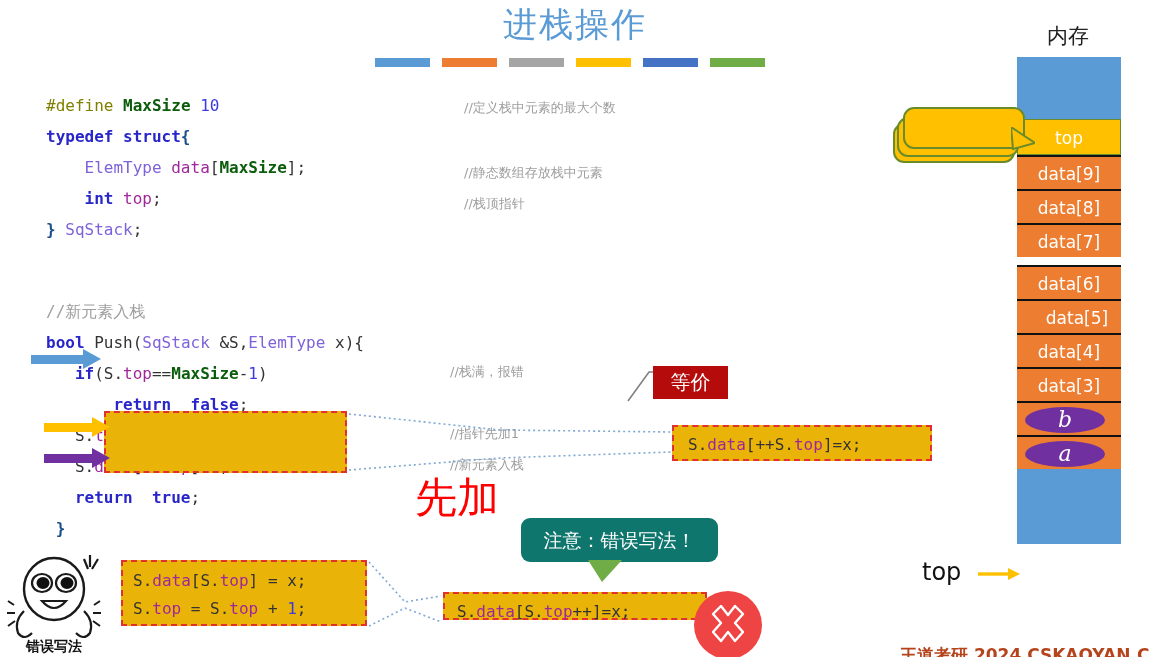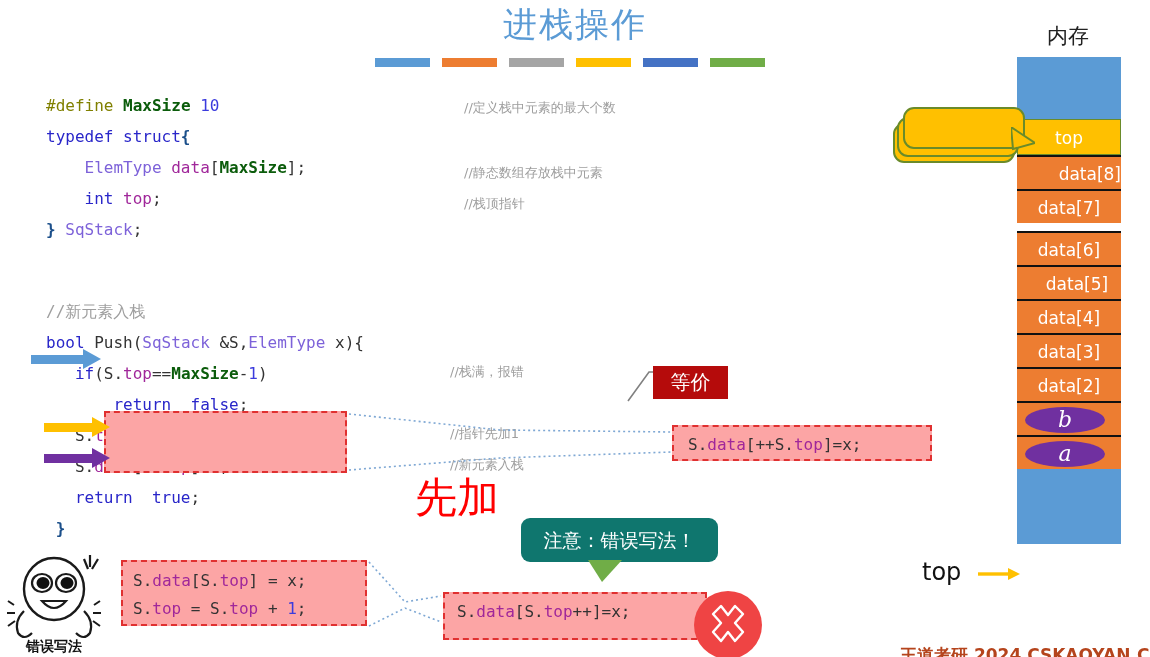--- a/index.html
+++ b/index.html
@@ -25,21 +25,21 @@
   #title-bars i{display:block;flex:1;height:9px;}
 
   
   .code{
     position:absolute;
     font-family:"DejaVu Sans Mono","Liberation Mono",monospace;
     font-size:16px;
     white-space:pre;
     line-height:31px;
   }
-  .kw{color:#2926c9;font-weight:normal;}
+  .kw{color:#2926c9;font-weight:bold;}
   .kw2{color:#1b4f8a;font-weight:bold;}
   .type{color:#7d62d9;}
   .macro{color:#808000;}
   .def{color:#0b5c0b;font-weight:bold;}
   .num{color:#3b3bdd;}
   .id{color:#333333;}
   .mem{color:#a0279a;}
   .cmt{color:#9e9e9e;}
   .plain{color:#444;}
 
@@ -58,21 +58,21 @@
 
   
   .arrow{position:absolute;height:20px;}
   .arrow .shaft{position:absolute;left:0;top:6px;height:9px;}
   .arrow .head{position:absolute;top:0;width:0;height:0;
      border-top:10px solid transparent;border-bottom:10px solid transparent;}
 
   
   .pinkbox{
     position:absolute;
-    background:#fca5a5;
+    background:#eab308;
     border:2px dashed #e03030;
     box-sizing:border-box;
   }
 
   
   #equiv-box{
     position:absolute;left:653px;top:366px;width:75px;height:33px;
     background:#b50b0b;color:#ffffff;
     font-family:"DejaVu Serif","Liberation Serif",serif;
     font-size:20px;text-align:center;line-height:33px;
@@ -212,21 +212,21 @@
     <polyline points="349,414 500,430 671,432" fill="none" stroke="#7fa8d4" stroke-width="1.6" stroke-dasharray="2,3"></polyline>
     <polyline points="349,470 500,458 671,452" fill="none" stroke="#7fa8d4" stroke-width="1.6" stroke-dasharray="2,3"></polyline>
   </svg>
 
   <div id="xianjia">先加</div>
 
   <div class="pinkbox" id="pink-wrong-pair" style="left:121px;top:560px;width:246px;height:66px;">
     <div class="code" id="wrong-pair-code" style="left:10px;top:5px;line-height:28px;"><div><span class="id">S.</span><span class="mem">data</span><span class="id">[S.</span><span class="mem">top</span><span class="id">] = x;</span></div><div><span class="id">S.</span><span class="mem">top</span><span class="id"> = S.</span><span class="mem">top</span><span class="id"> + </span><span class="num">1</span><span class="id">;</span></div></div>
   </div>
 
-  <div class="pinkbox" id="pink-wrong" style="left:443px;top:592px;width:264px;height:48px;">
+  <div class="pinkbox" id="pink-wrong" style="left:443px;top:592px;width:264px;height:28px;">
     <div class="code" id="wrong-code" style="left:12px;top:6px;line-height:24px;"><span class="id">S.</span><span class="mem">data</span><span class="id">[S.</span><span class="mem">top</span><span class="id">++]=x;</span></div>
   </div>
 
   <svg class="slide" style="pointer-events:none;">
     <polyline points="369,562 405,602 441,596" fill="none" stroke="#7fa8d4" stroke-width="1.6" stroke-dasharray="2,3"></polyline>
     <polyline points="369,626 405,608 441,622" fill="none" stroke="#7fa8d4" stroke-width="1.6" stroke-dasharray="2,3"></polyline>
   </svg>
 
   <div id="warn-callout">
     <span>注意：错误写法！</span>
@@ -237,27 +237,27 @@
 
   <svg id="x-badge" viewBox="0 0 70 70">
     <circle cx="35" cy="35" r="34" fill="#ef4444"></circle>
     <path d="M20 24 L28 16 L35 25 L42 16 L50 24 L42 33 L50 42 L42 51 L35 42 L28 51 L20 42 L28 33 Z" fill="none" stroke="#ffffff" stroke-width="2.4" stroke-linejoin="round"></path>
   </svg>
 
   <div id="mem-title">内存</div>
   <div id="mem-col">
       <div class="cell blue" style="height: 62px; line-height: 62px;"></div>
       <div class="cell gold" style="height: 36px; line-height: 36px;"><span>top</span></div>
-      <div class="cell orange" style="height: 34px; line-height: 34px; text-align: right;"><span>data[8]</span></div>
+      <div class="cell orange" style="height: 34px; line-height: 34px;"><span>data[9]</span></div>
+      <div class="cell orange" style="height: 34px; line-height: 34px;"><span>data[8]</span></div>
       <div class="cell orange" style="height: 34px; line-height: 34px;"><span>data[7]</span></div>
       <div class="cell orange" style="height: 34px; line-height: 34px; margin-top: 8px;"><span>data[6]</span></div>
       <div class="cell orange" style="height: 34px; line-height: 34px; padding-left: 16px;"><span>data[5]</span></div>
       <div class="cell orange" style="height: 34px; line-height: 34px;"><span>data[4]</span></div>
       <div class="cell orange" style="height: 34px; line-height: 34px;"><span>data[3]</span></div>
-      <div class="cell orange" style="height: 34px; line-height: 34px;"><span>data[2]</span></div>
       <div class="cell orange" style="height: 34px; line-height: 34px;">
         <div class="ellipse">b</div>
       </div>
       <div class="cell orange" style="height: 34px; line-height: 34px;">
         <div class="ellipse">a</div>
       </div>
       <div class="cell blue" style="height: 75px; line-height: 75px;"></div>
     </div>
 
   <div id="top1-wrap">

